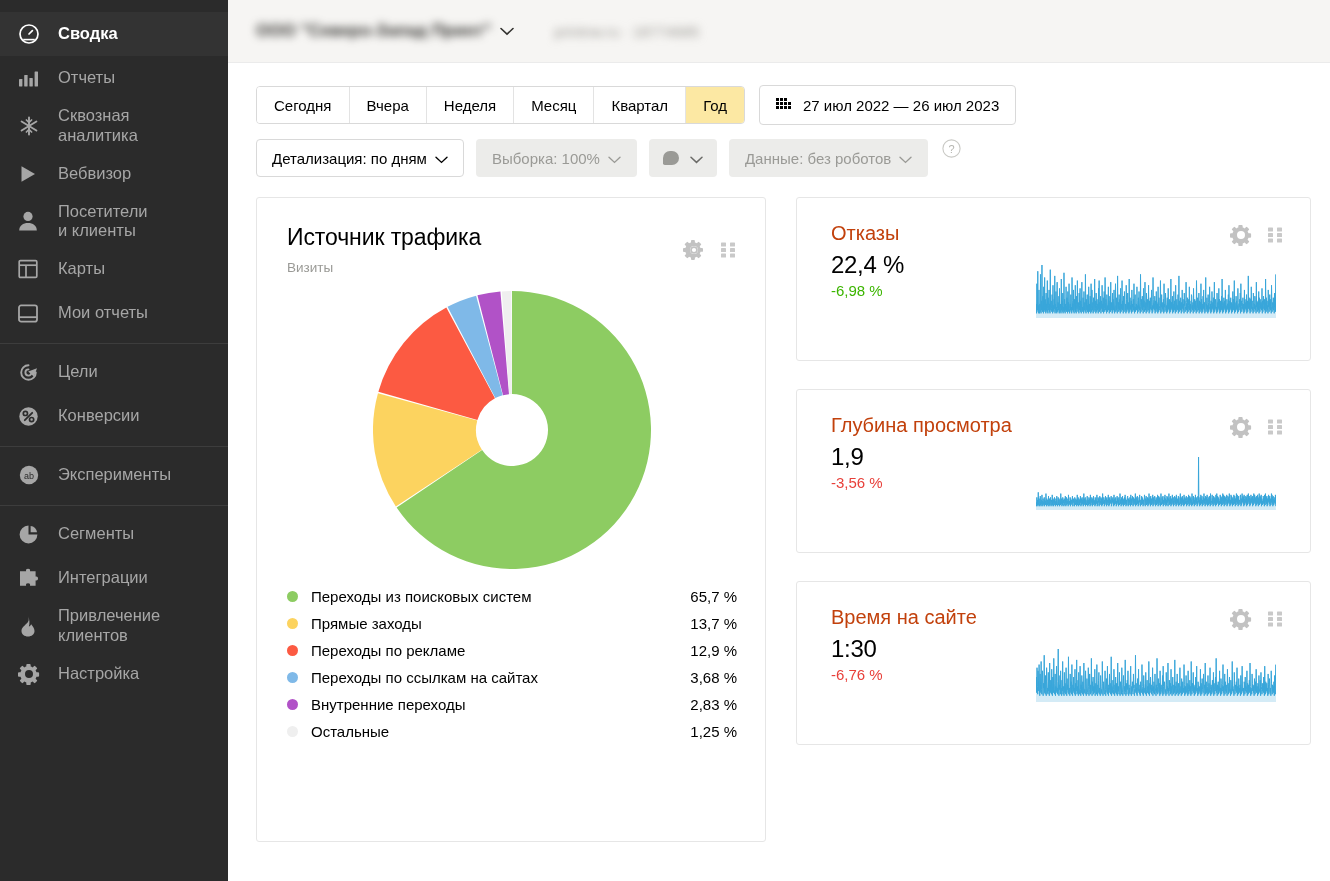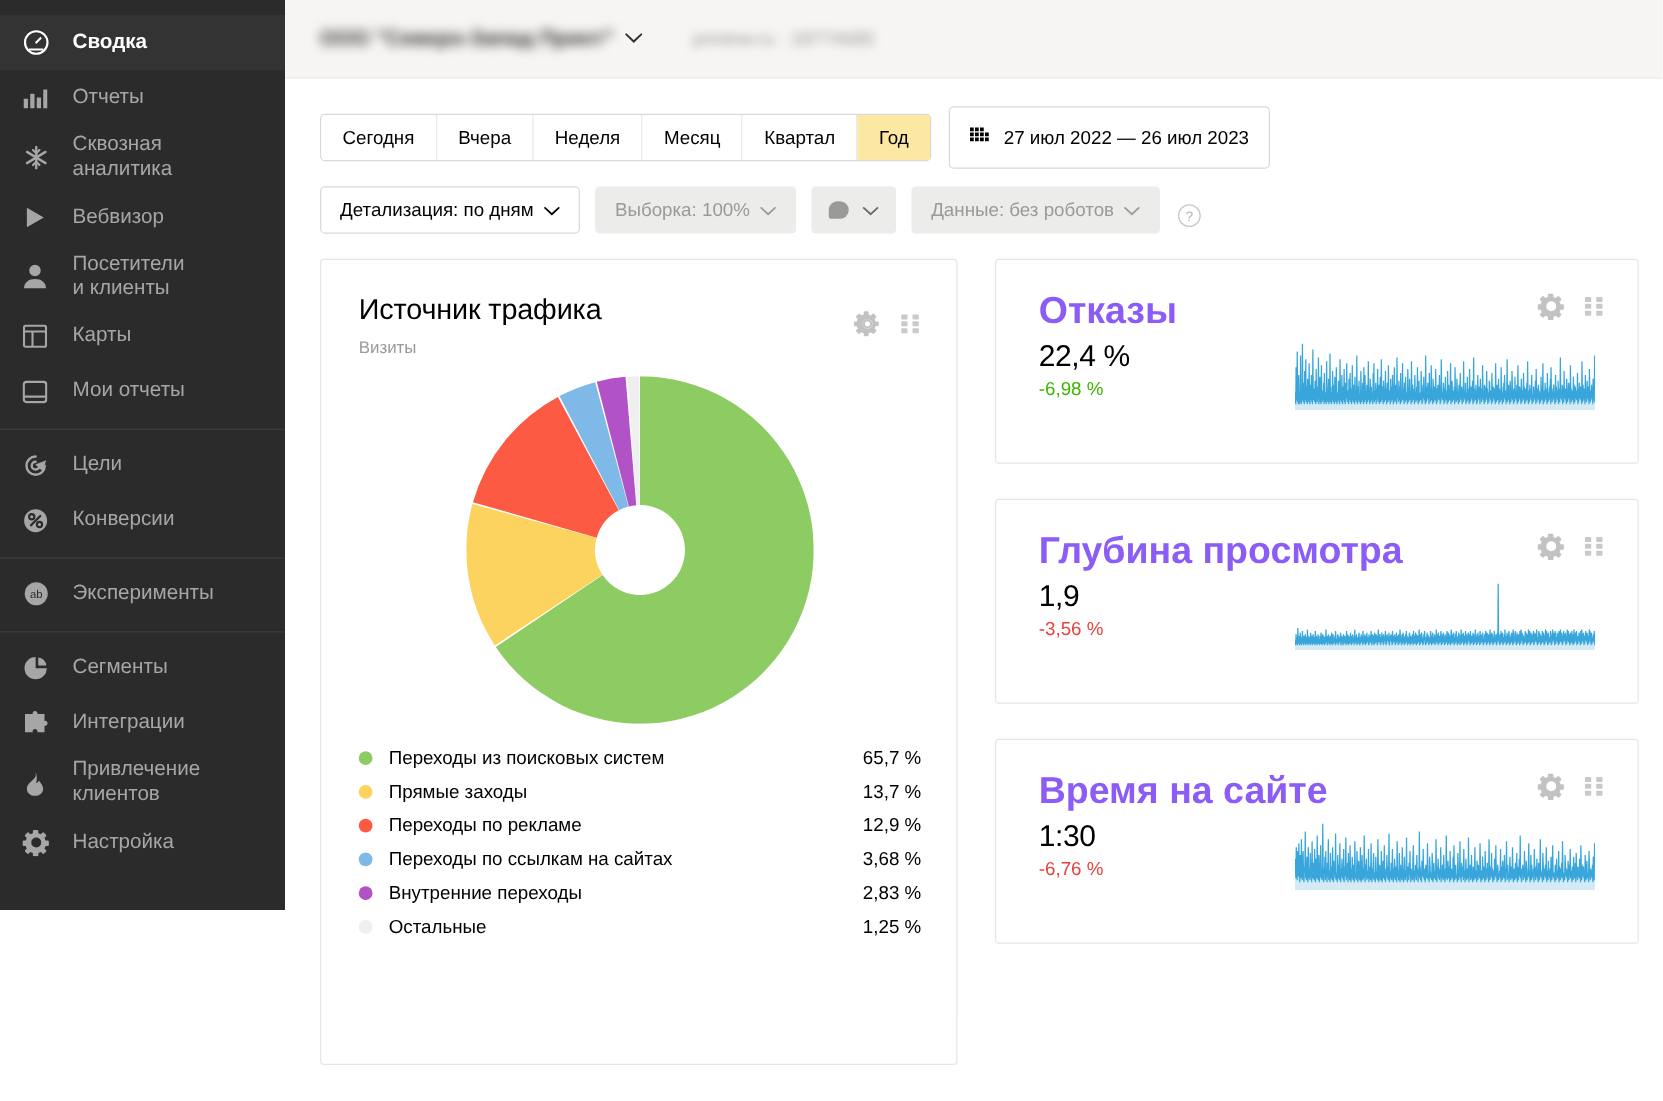--- a/index.html
+++ b/index.html
@@ -6,21 +6,21 @@
   html, body {
     width: 1330px; height: 881px;
     font-family: "Liberation Sans", sans-serif;
     background: #ffffff;
     overflow: hidden;
   }
   #app { position: relative; width: 1330px; height: 881px; display: flex; }
 
   
   #sidebar {
-    width: 228px; height: 728px;
+    width: 228px; height: 881px;
     background: #2b2b2b;
     flex: 0 0 228px;
     padding-top: 6px;
     position: relative;
   }
   .nav-group { padding: 6px 0 8px 0; }
   .nav-group + .nav-group { border-top: 1px solid #3d3d3d; }
   .nav-item {
     display: flex; align-items: center;
     min-height: 44px;
@@ -70,29 +70,29 @@
   }
   .seg-btn {
     display: flex; align-items: center; justify-content: center;
     padding: 0 17px; font-size: 15px; color: #000;
     border-right: 1px solid #e3e3e3; cursor: pointer; background: #fff;
     white-space: nowrap;
   }
   .seg-btn:last-child { border-right: none; }
   .seg-btn.sel { background: #fce8a3; }
   .datebox {
-    margin-left: 14px; height: 50px;
+    margin-left: 14px; height: 40px;
     display: flex; align-items: center; gap: 11px;
     border: 1px solid #d9d9d9; border-radius: 4px; background: #fff;
     padding: 0 16px; font-size: 15px; color: #000; cursor: pointer;
     white-space: nowrap;
   }
   .cal-ico { display: block; }
 
-  .row2 { display: flex; align-items: flex-end; margin-top: 14px; gap: 12px; }
+  .row2 { display: flex; align-items: flex-start; margin-top: 14px; gap: 12px; }
   .pill {
     height: 38px; display: flex; align-items: center; gap: 8px;
     border-radius: 4px; padding: 0 15px; font-size: 15px;
     cursor: pointer; white-space: nowrap;
   }
   .pill.outline { border: 1px solid #d9d9d9; background: #fff; color: #000; }
   .pill.ghost { background: #ececea; color: #9a9a96; border: 1px solid transparent; }
   .pill.icononly { background: #ececea; padding: 0 13px; gap: 11px; }
   .bubble { width: 16px; height: 14px; background: #9a9a96; border-radius: 8px 8px 8px 2px; display:block; }
   .help-ico { margin-left: 2px; cursor: pointer; }
@@ -113,21 +113,21 @@
   .legend-row {
     display: flex; align-items: center;
     font-size: 15px; color: #000; padding: 5px 0 5px 0; cursor: pointer;
   }
   .dot { width: 11px; height: 11px; border-radius: 50%; flex: 0 0 11px; margin-right: 13px; }
   .lg-name { flex: 1 1 auto; white-space: nowrap; }
   .lg-val { flex: 0 0 auto; text-align: center; }
 
   #metrics { width: 515px; display: flex; flex-direction: column; gap: 28px; }
   .metric-card { height: 164px; padding: 24px 26px 0 34px; position: relative; }
-  .m-title { font-size: 30px; color: #8b5cf6; font-weight: bold; }
+  .m-title { font-size: 20px; color: #c2410c; font-weight: normal; }
   .m-value { font-size: 24px; color: #000; margin-top: 6px; letter-spacing: -0.3px; }
   .m-delta { font-size: 15px; margin-top: 3px; }
   .m-spark { position: absolute; right: 34px; bottom: 42px; }
   .m-actions { position: absolute; right: 26px; top: 26px; display: flex; gap: 14px; align-items: center; }
 </style>
 </head>
 <body>
 
 <div id="app">
 

